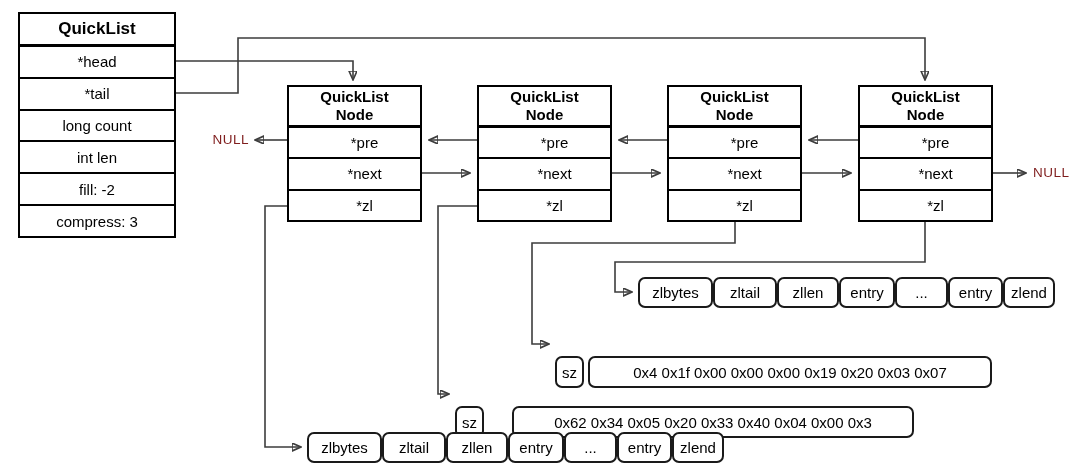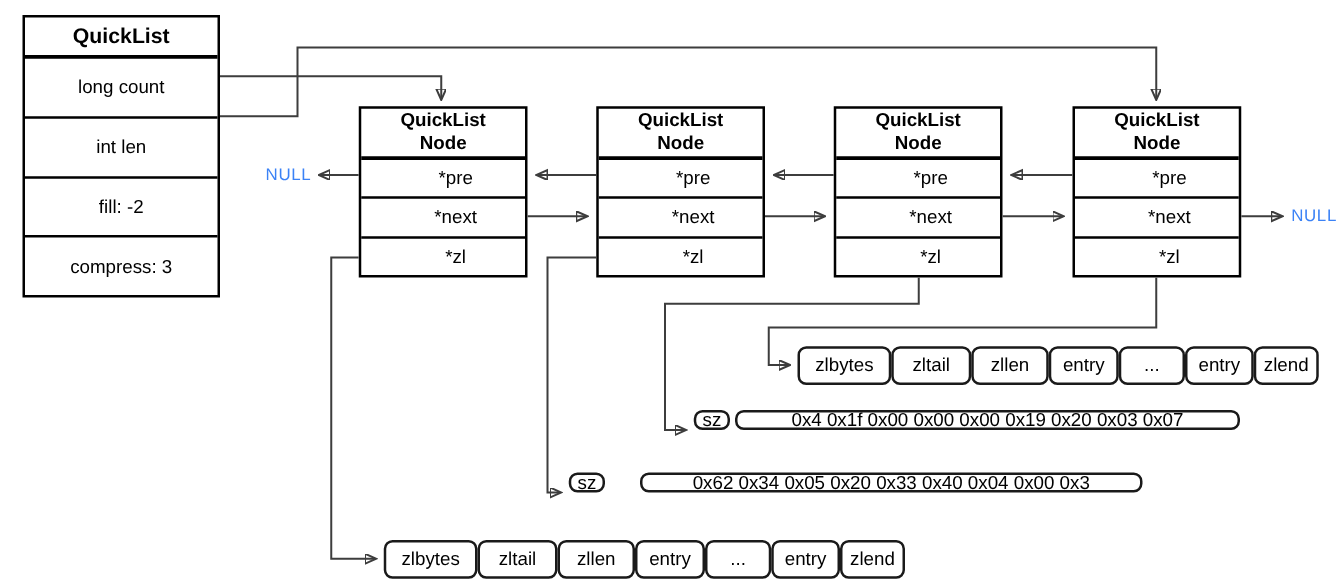--- a/index.html
+++ b/index.html
@@ -49,32 +49,32 @@
   .zlrow2{left:307px;top:432px;}
   .zlcell{
     height:31px;border:2px solid #1a1a1a;border-radius:7px;box-sizing:border-box;
     display:flex;align-items:center;justify-content:center;font-size:15px;background:#fff;
   }
   .w0{width:75px;text-align:right;} .w1{width:64px;} .w2{width:62px;} .w3{width:56px;}
   .w4{width:53px;} .w5{width:55px;} .w6{width:52px;}
 
   
   .szbox{
-    position:absolute;height:16px;border:2px solid #1a1a1a;border-radius:7px;
+    position:absolute;height:32px;border:2px solid #1a1a1a;border-radius:7px;
     box-sizing:border-box;display:flex;align-items:center;justify-content:center;
-    font-size:15px;background:#fff;
+    font-size:15px;background:#fff;margin-top:28px;
   }
   .sz1-label{left:555px;top:328px;width:29px;}
   .sz1-value{left:588px;top:328px;width:404px;}
   .sz2-label{left:455px;top:378px;width:29px;}
   .sz2-value{left:512px;top:378px;width:402px;}
 
   
   .null-label{
-    position:absolute;font-size:13.5px;color:#3b82f6;letter-spacing:0.5px;
+    position:absolute;font-size:13.5px;color:#7f1d1d;letter-spacing:0.5px;
   }
   .null-left{left:203px;top:132px;width:46px;text-align:right;}
   .null-right{left:1033px;top:165px;width:40px;text-align:left;}
 </style>
 </head>
 <body>
 
 <div class="canvas">
 
   <svg class="wires" viewBox="0 0 1074 469">
@@ -94,20 +94,22 @@
     <path d="M802,173 H850" marker-end="url(#arr)"></path>
     <path d="M993,173 H1025" marker-end="url(#arr)"></path>
     <path d="M287,206 H265 V447 H300" marker-end="url(#arr)"></path>
     <path d="M477,206 H438 V394 H448" marker-end="url(#arr)"></path>
     <path d="M735,222 V243 H532 V344 H548" marker-end="url(#arr)"></path>
     <path d="M925,222 V262 H615 V292 H631" marker-end="url(#arr)"></path>
   </svg>
 
   <div class="ql">
     <div class="ql-title">QuickList</div>
+    <div class="ql-row">*head</div>
+    <div class="ql-row">*tail</div>
     <div class="ql-row">long count</div>
     <div class="ql-row">int len</div>
     <div class="ql-row">fill: -2</div>
     <div class="ql-row">compress: 3</div>
   </div>
 
   <span class="null-label null-left">NULL</span>
   <span class="null-label null-right">NULL</span>
 
   <div class="node n1">

